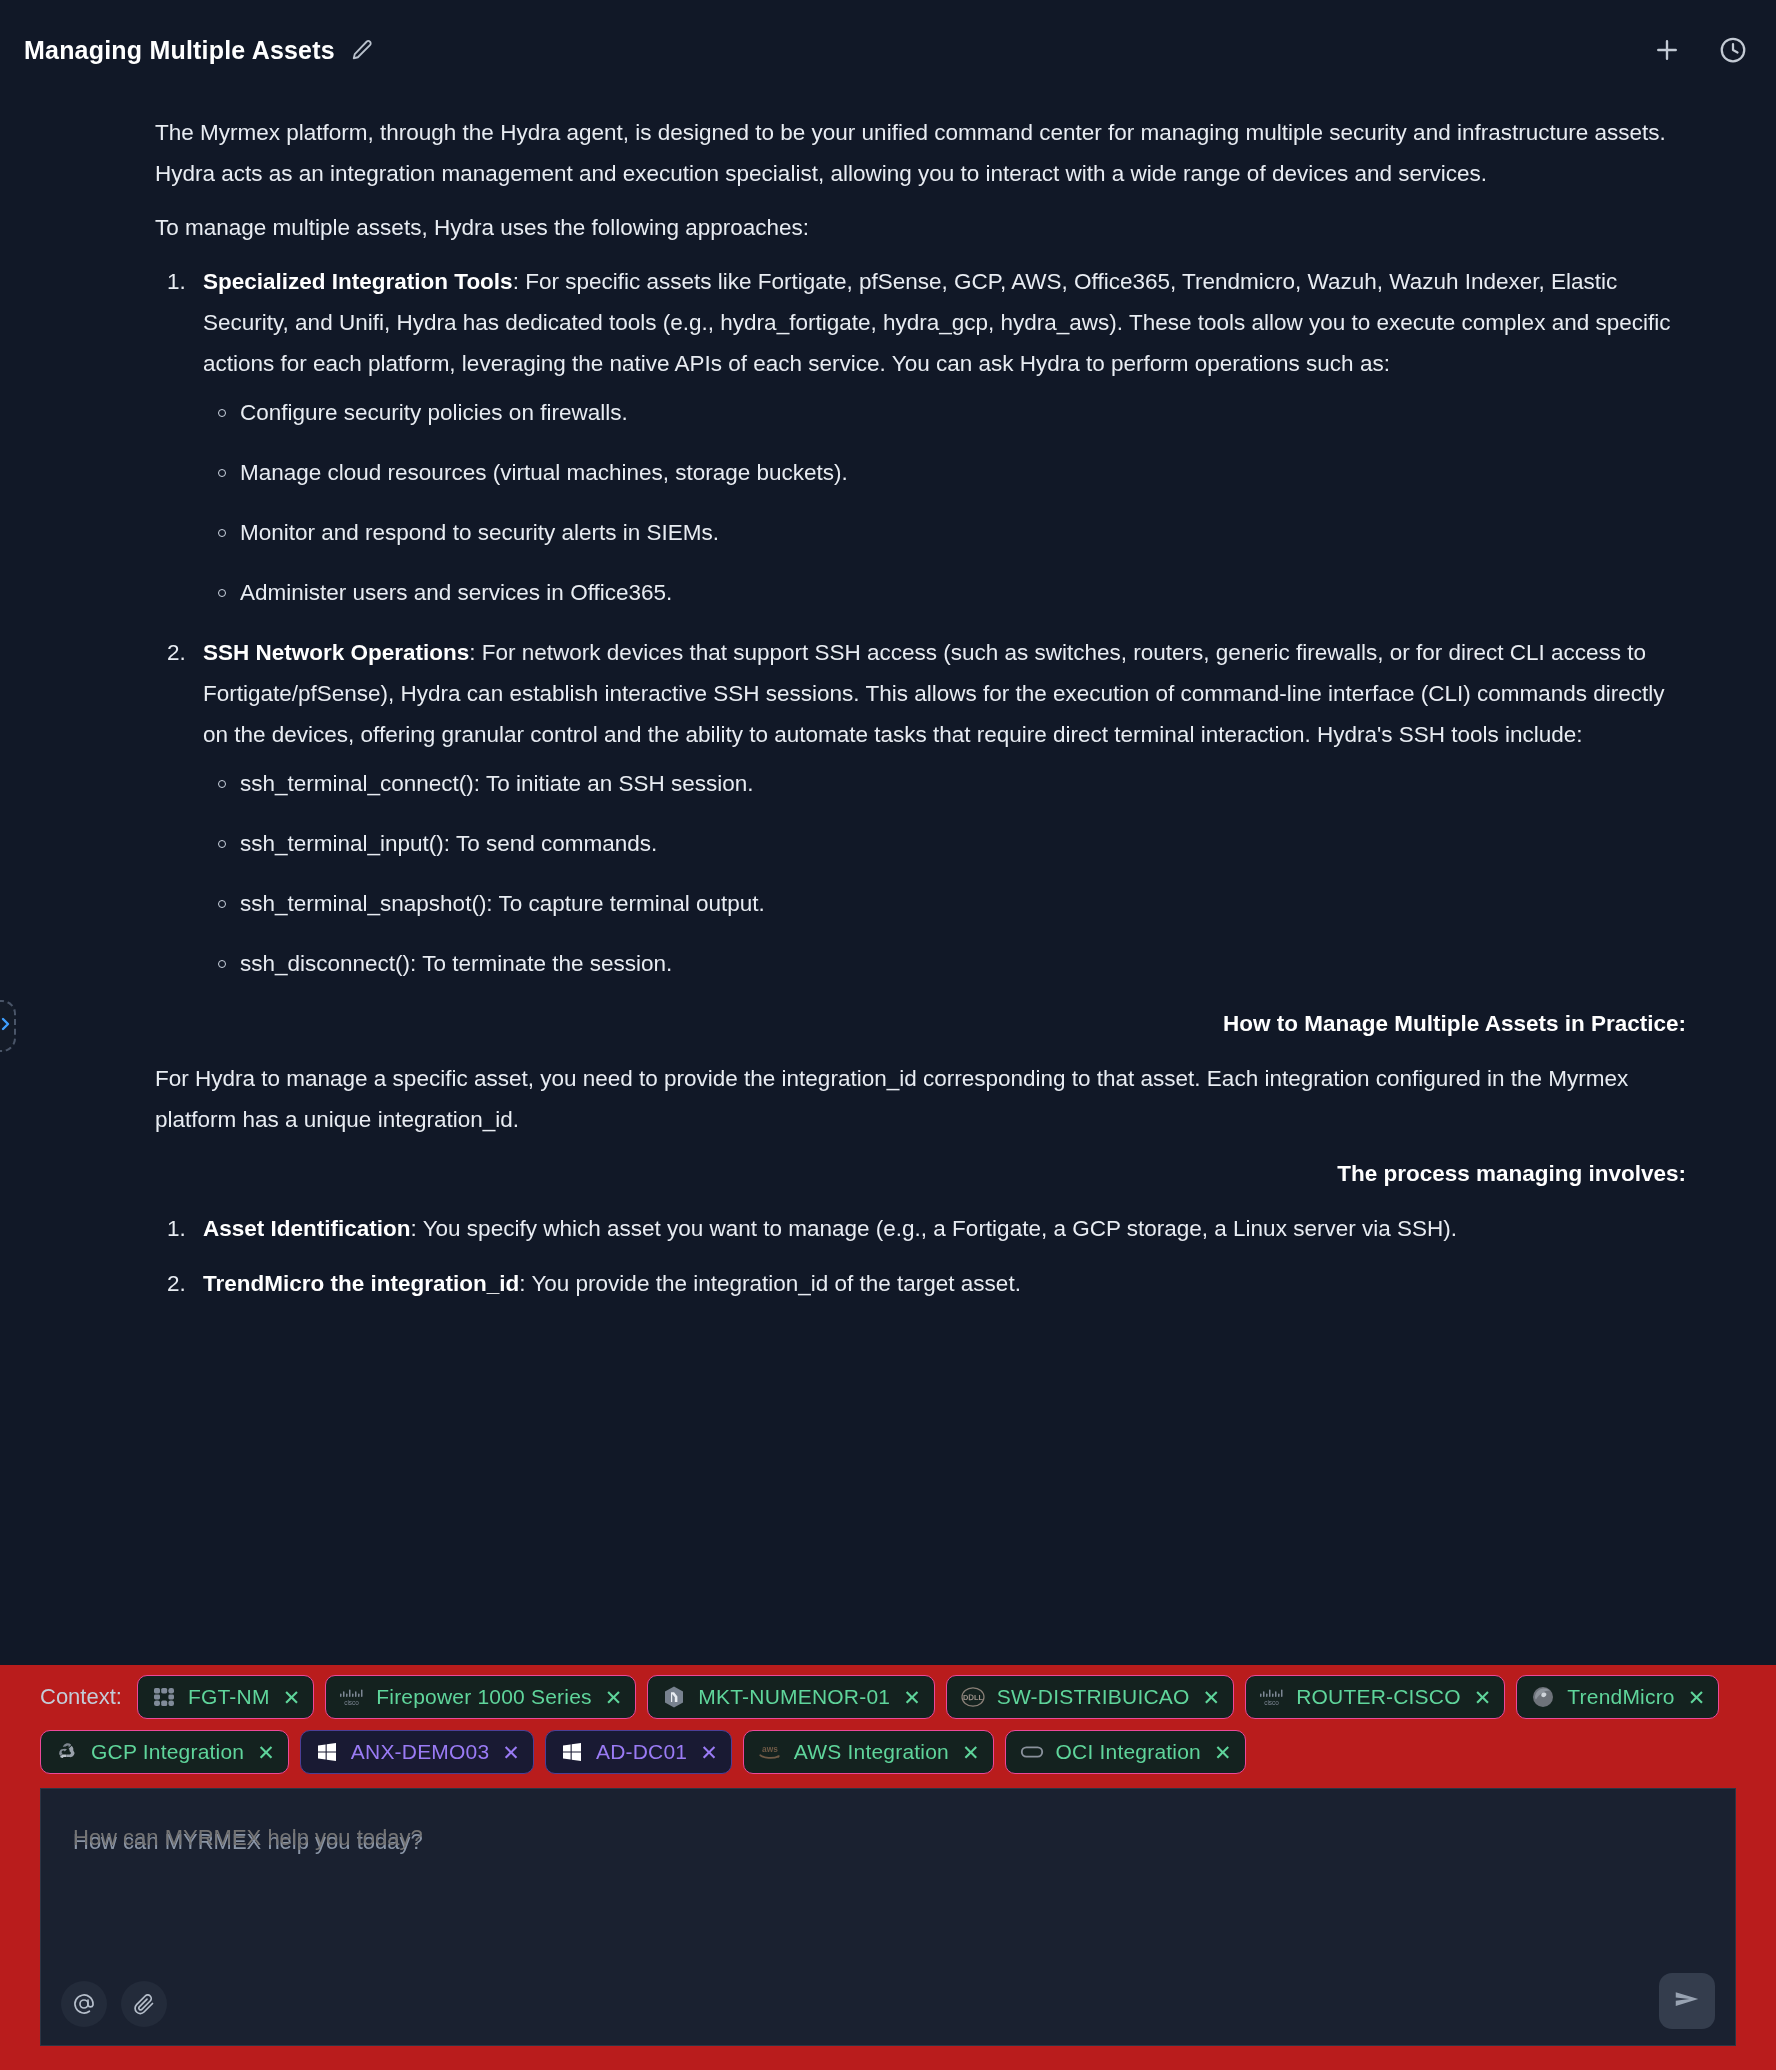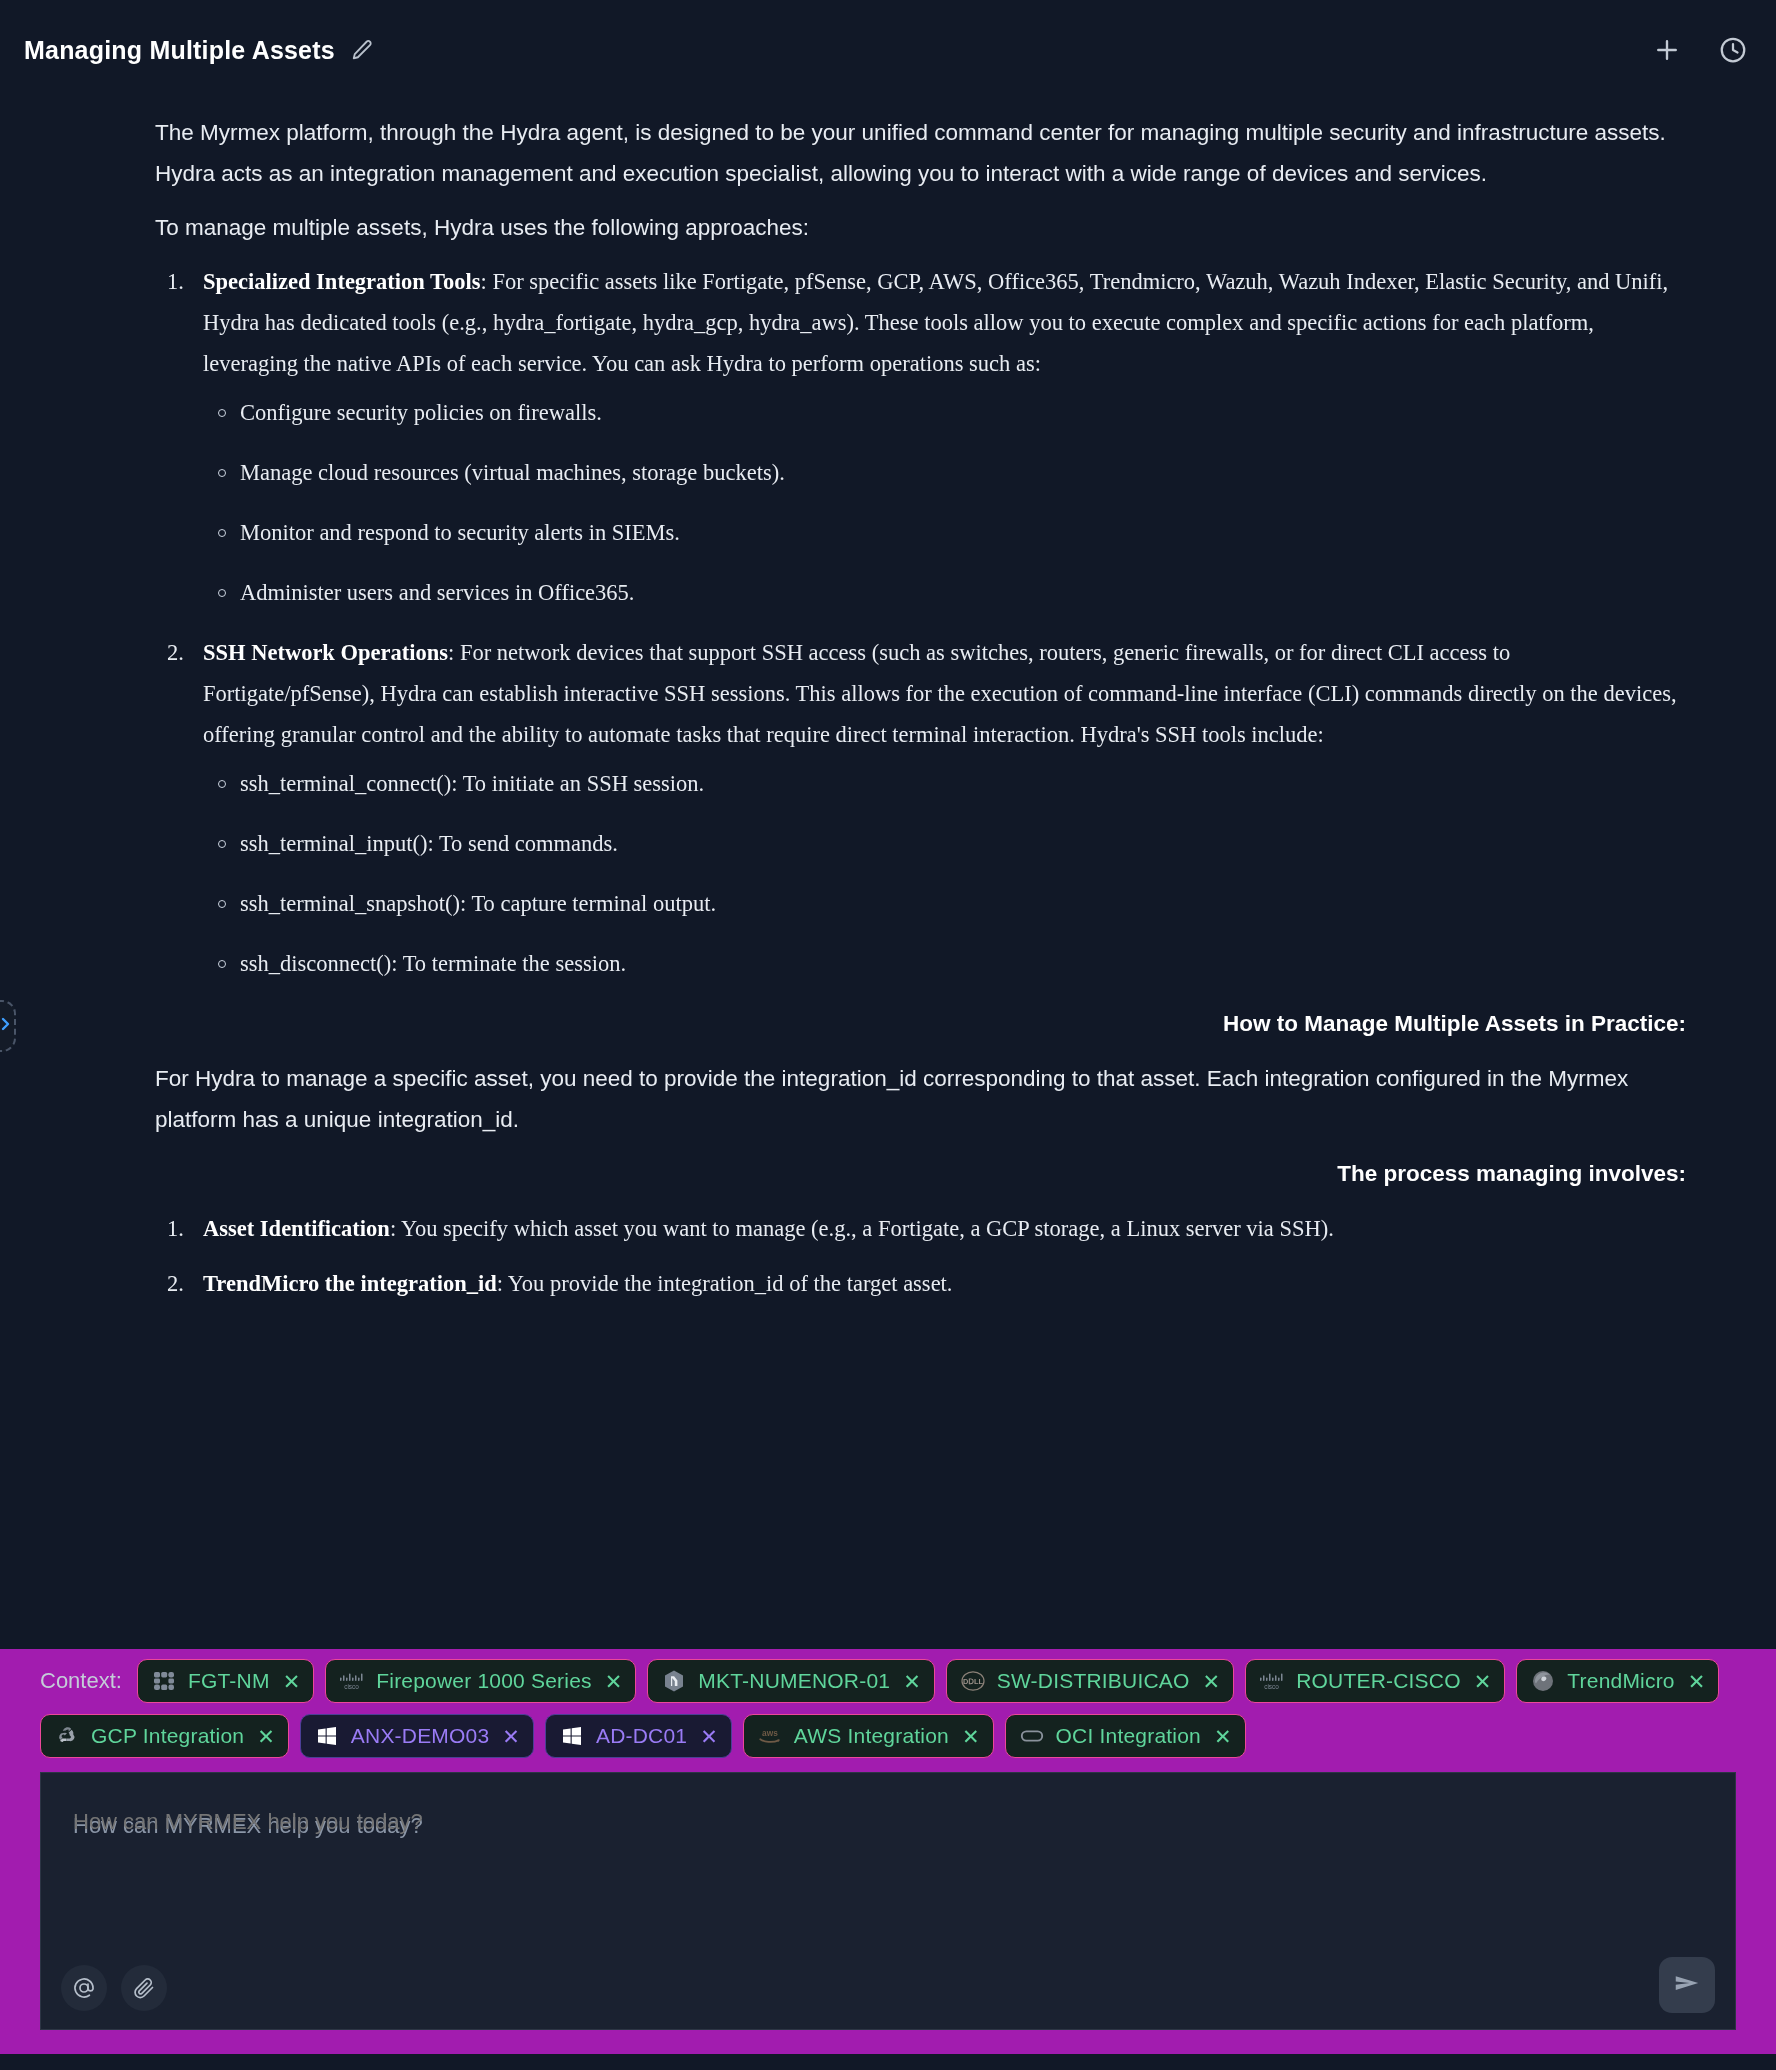--- a/index.html
+++ b/index.html
@@ -85,21 +85,20 @@
   }
   ol.num > li {
     counter-increment: numitem;
     position: relative;
     font-size: 22.5px;
     line-height: 41px;
     color: #e8ecf2;
     margin-bottom: 14px;
     padding-left: 0;
     max-width: 1545px;
-    font-family: Liberation Serif, serif;
   }
   ol.num > li::before {
     content: counter(numitem) ".";
     position: absolute;
     left: -36px;
     top: 0;
     color: #e8ecf2;
     font-size: 22.5px;
   }
   ul.sub {
@@ -151,22 +150,22 @@
     box-sizing: border-box;
     cursor: pointer;
     z-index: 5;
   }
 
   
   .dock {
     position: absolute;
     left: 0;
     right: 0;
-    bottom: 16px;
-    background: #a21caf;
+    bottom: 0;
+    background: #b91c1c;
     padding: 0 40px 24px 40px;
     box-sizing: border-box;
   }
   .context-row {
     display: flex;
     align-items: center;
     flex-wrap: wrap;
     gap: 11px 11px;
     padding: 10px 0 14px 0;
   }

